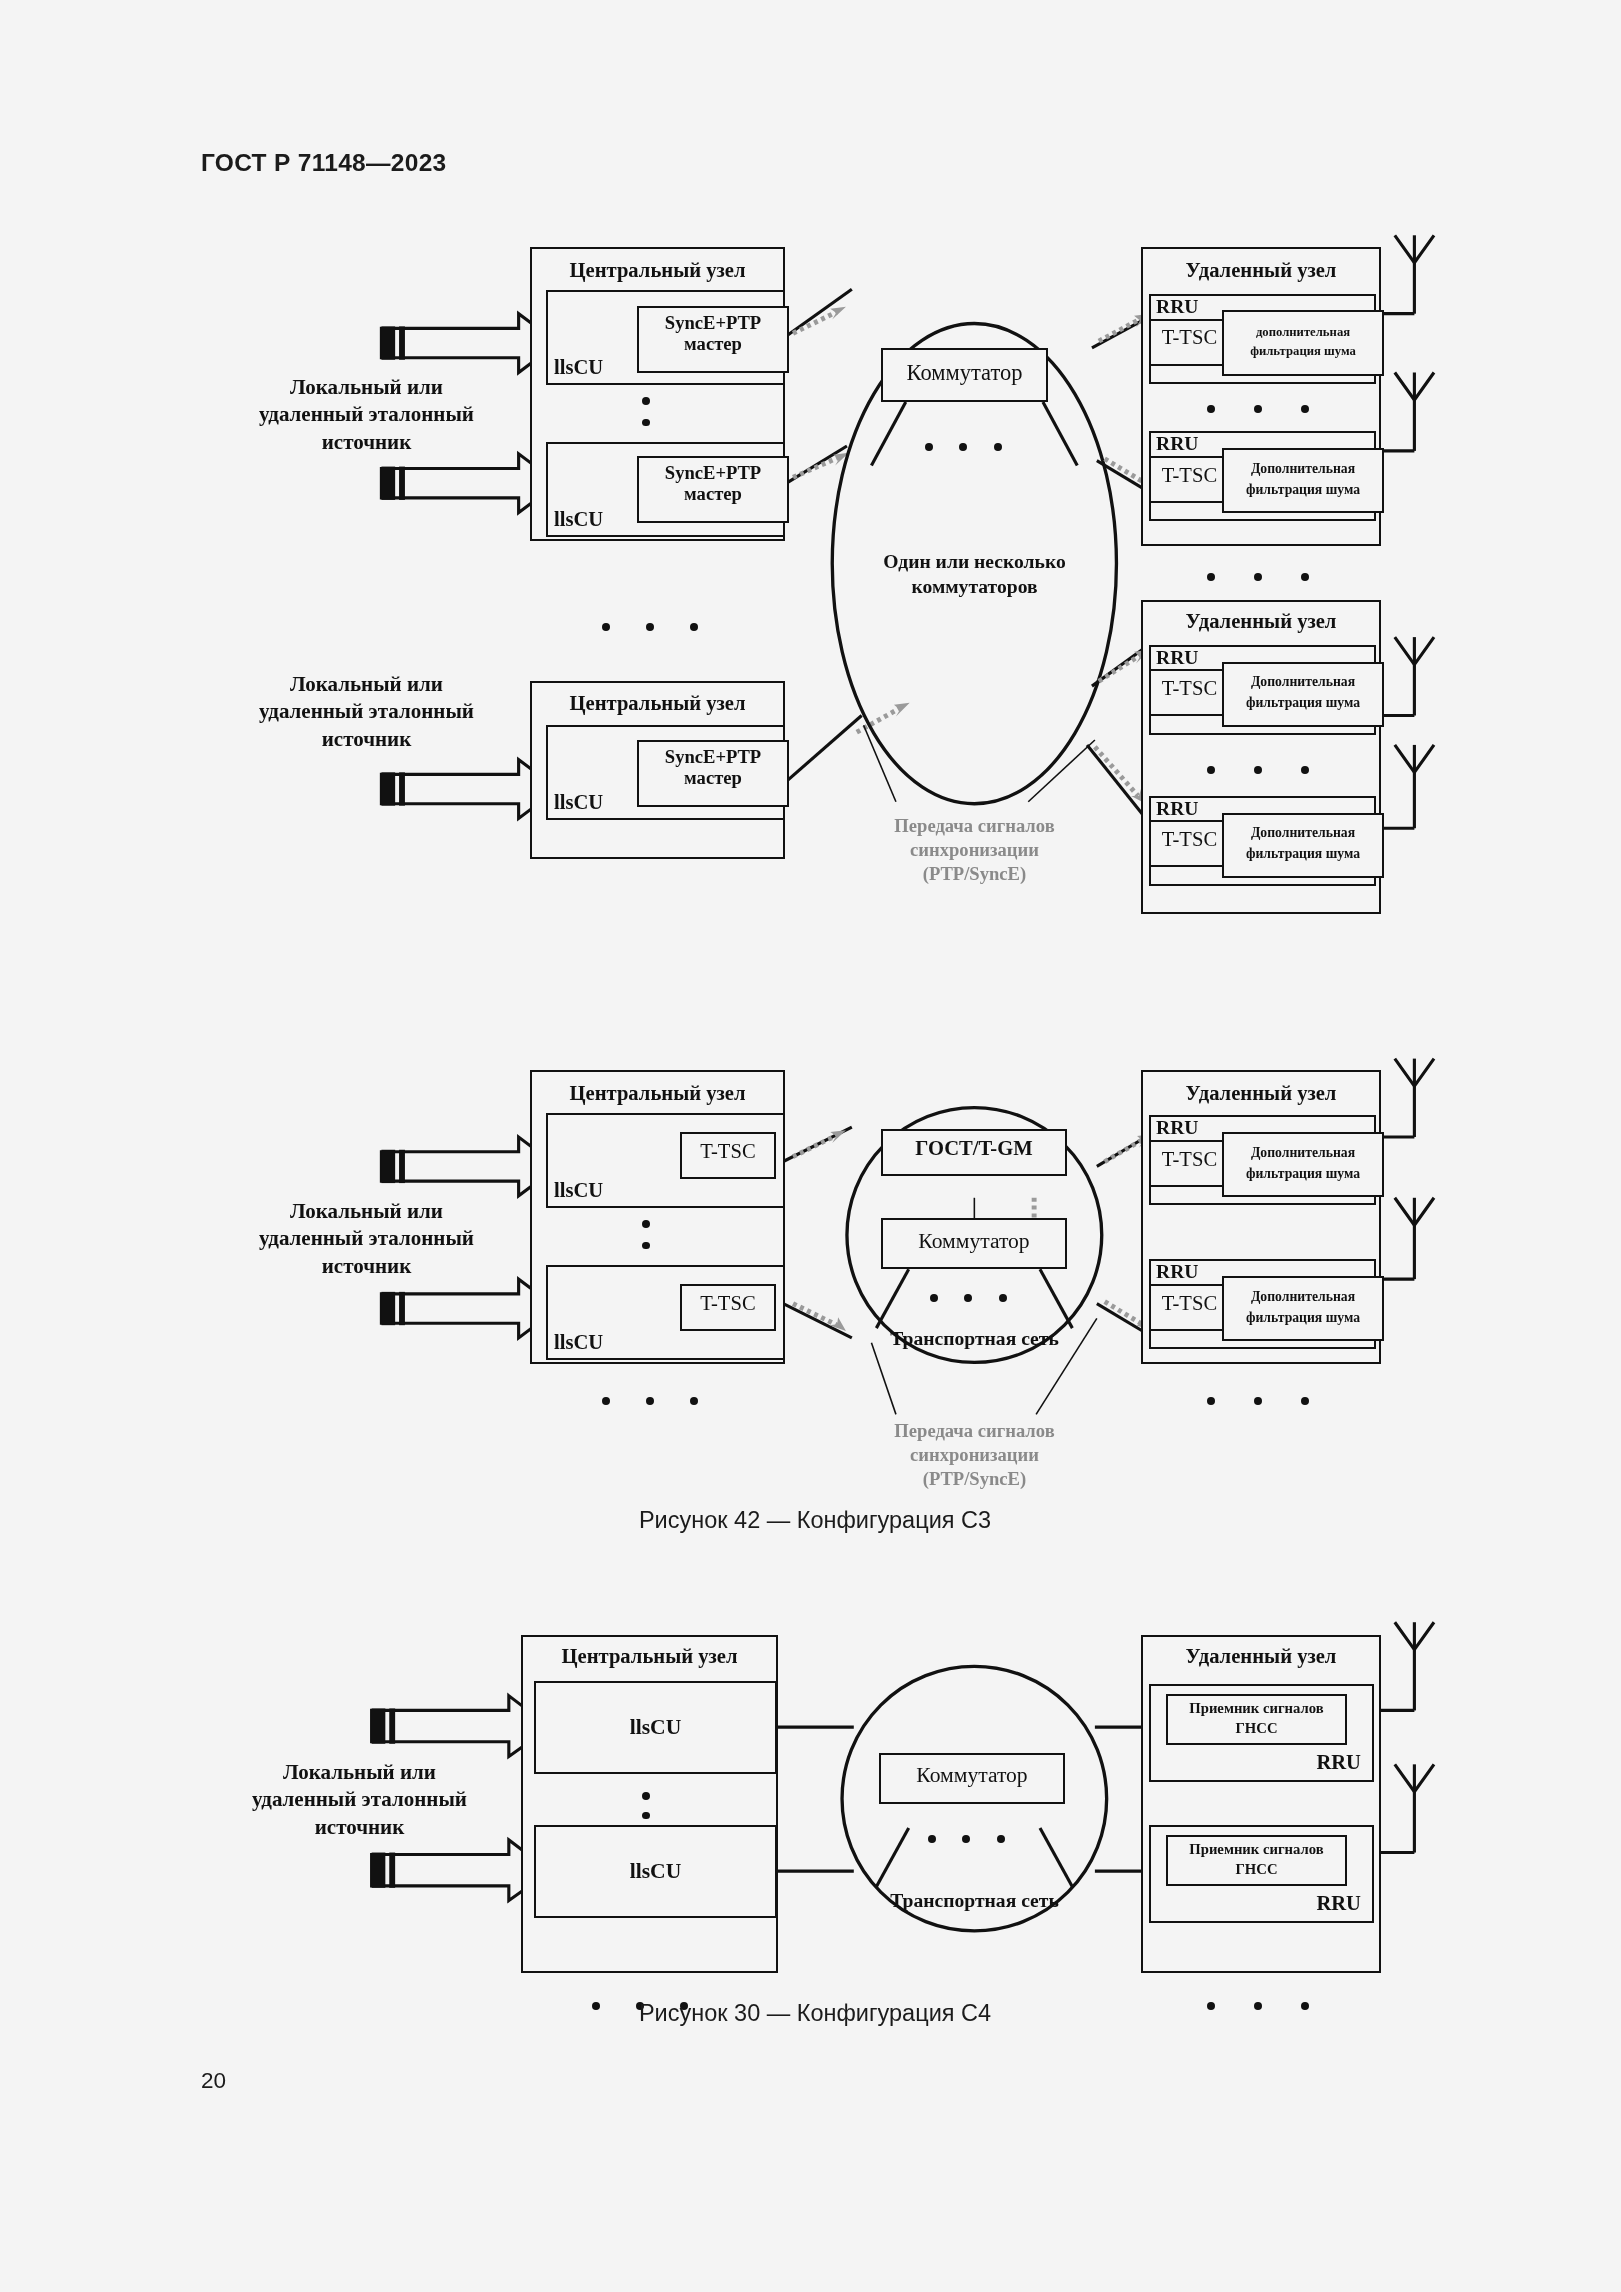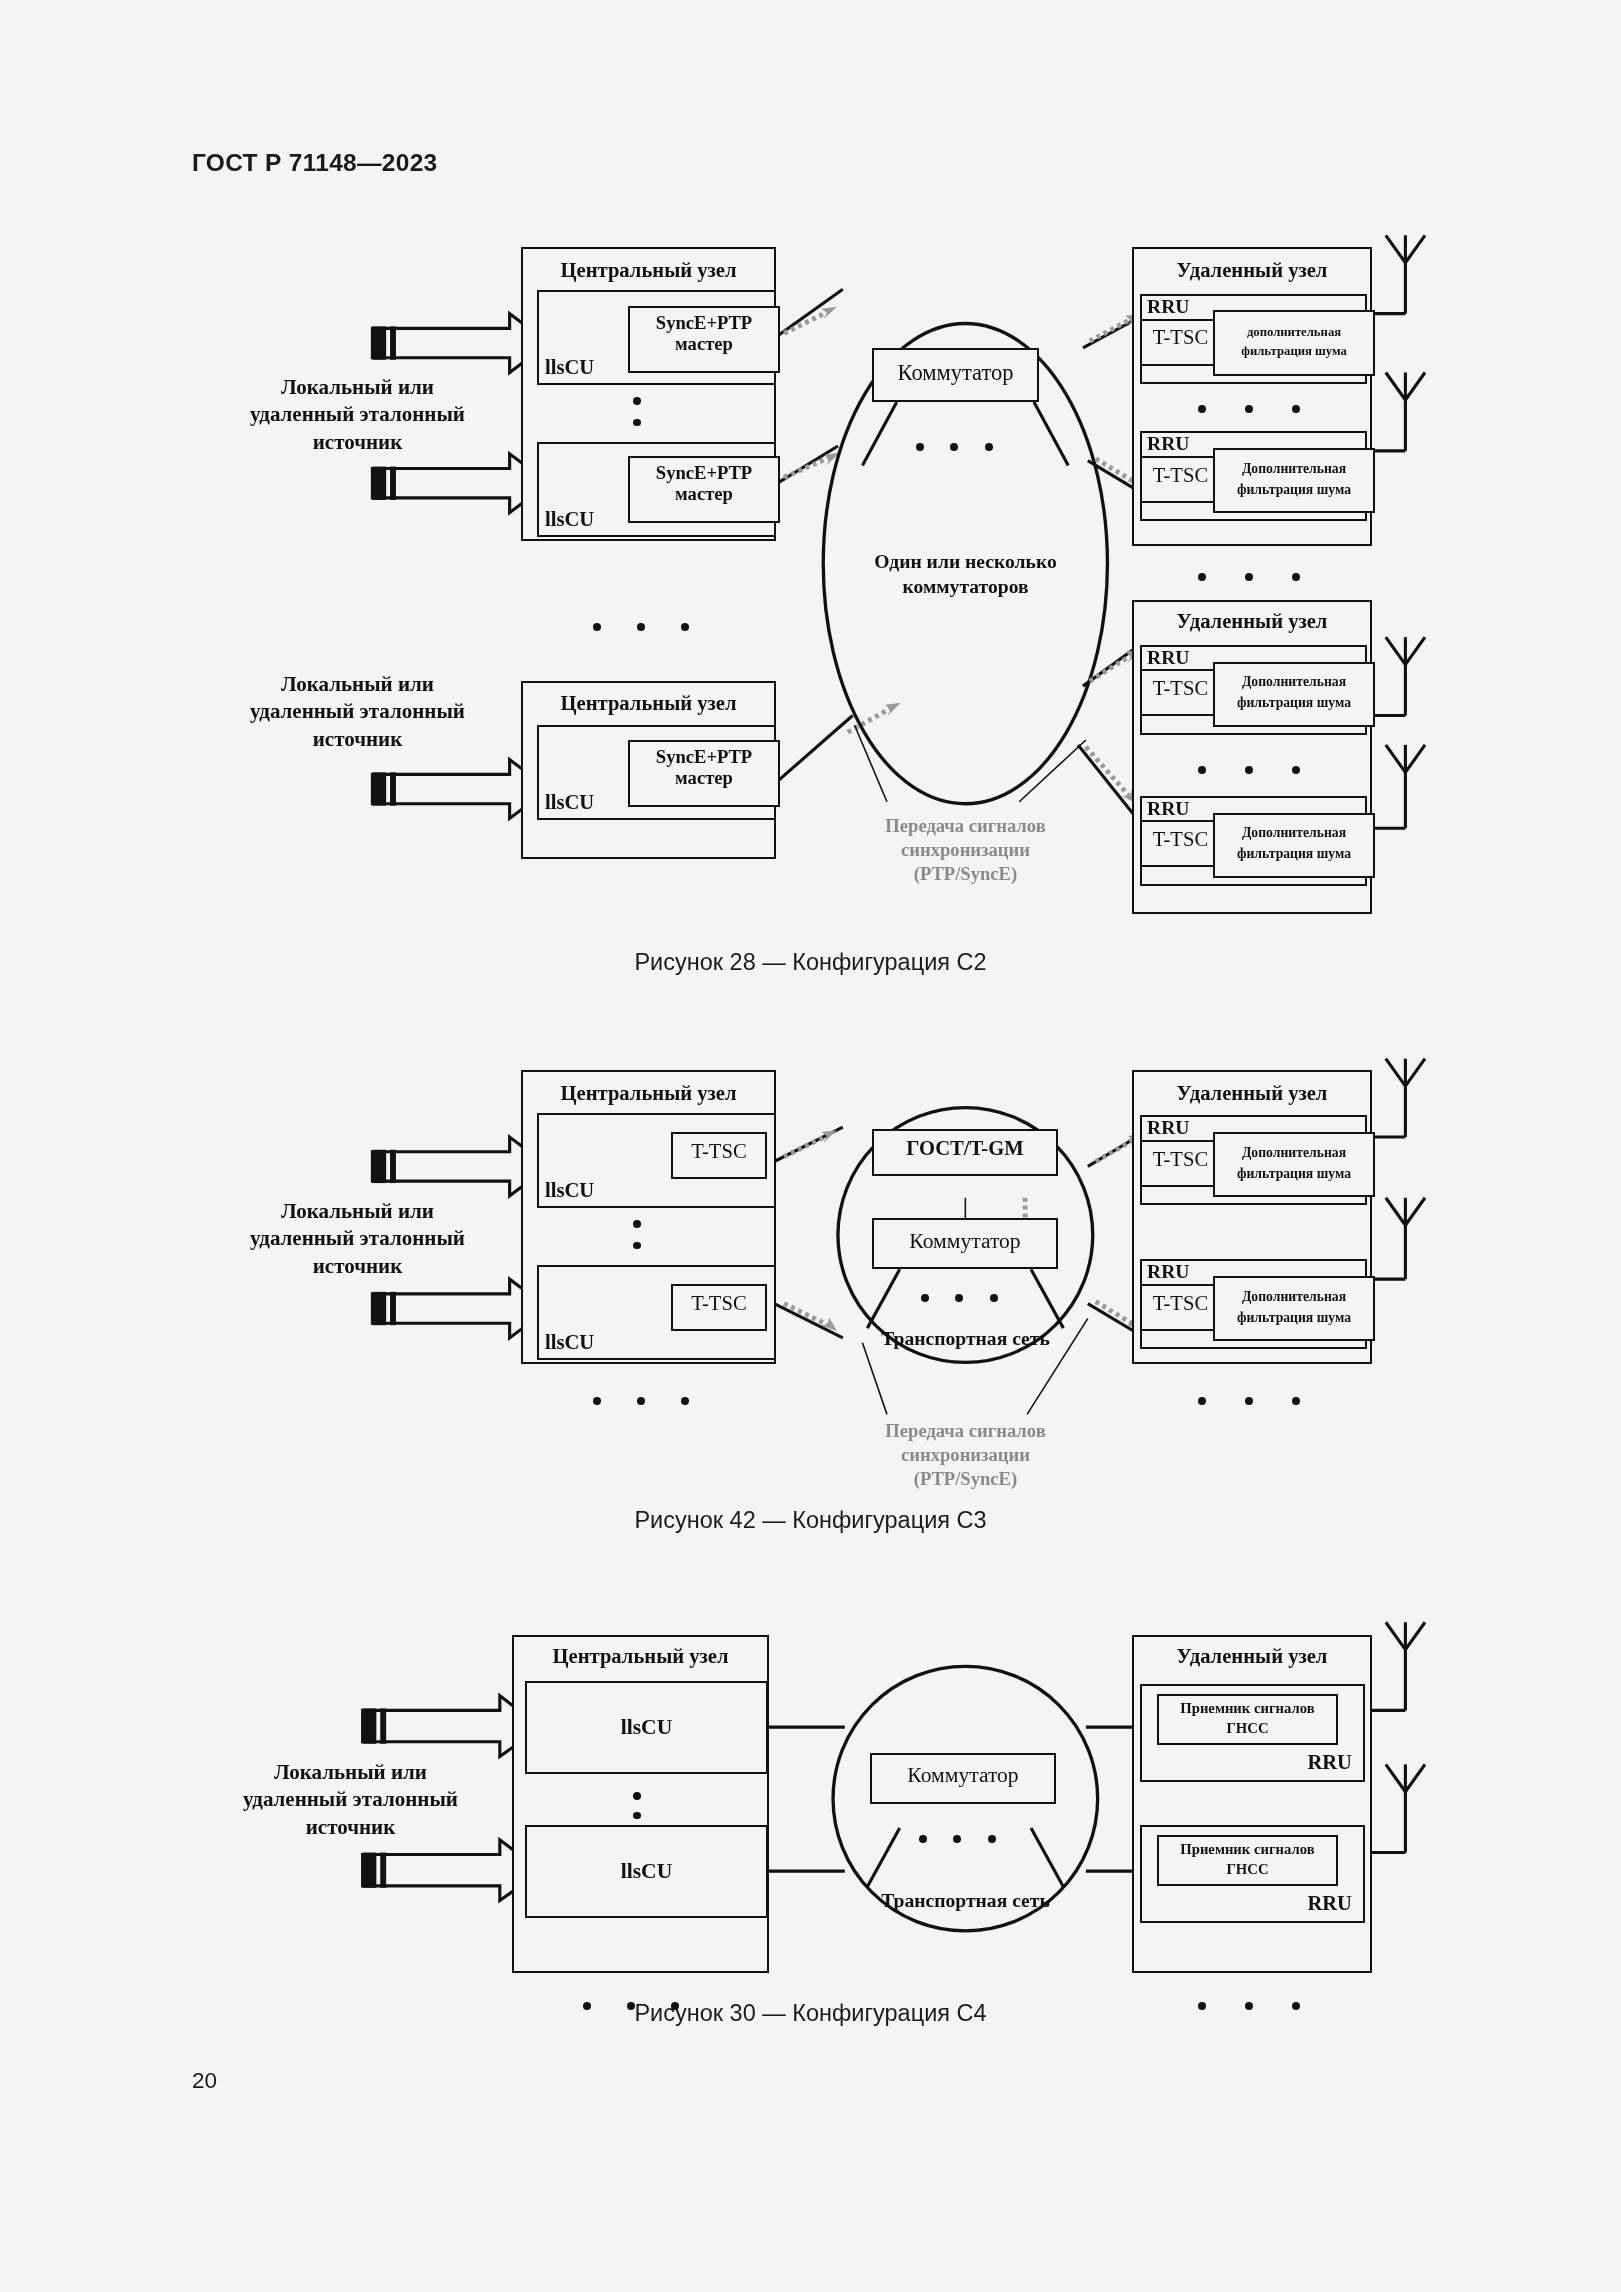--- a/index.html
+++ b/index.html
@@ -3,21 +3,21 @@
 <meta charset="utf-8">
 <style>
   html, body { margin:0; padding:0; }
   body {
     width:1621px; height:2293px;
     background:#f4f4f4;
     font-family:"Liberation Sans", sans-serif;
     position:relative;
     overflow:hidden;
   }
-  .page { position:absolute; inset:0; }
+  .page { position:absolute; inset:0;margin-left:9px; }
 
   .hdr {
     position:absolute; left:192px; top:149px;
     font-family:"Liberation Sans", sans-serif;
     font-size:24.5px; font-weight:bold; letter-spacing:0.3px;
     color:#1b1b1b;
   }
   .pageno {
     position:absolute; left:192px; top:2068px;
     font-size:22.5px; color:#1b1b1b;
@@ -281,21 +281,20 @@
     <div class="lbl bold" style="left:1147px; top:798px; width:69px; font-size:19.6px; text-align:left;">RRU</div>
     <div class="bx" style="left:1140px; top:820px; width:81px; height:47px;"></div>
     <div class="lbl" style="left:1140px; top:828px; width:81px; font-size:20.6px;">T-TSC</div>
     <div class="bx" style="left:1213px; top:813px; width:162px; height:65px;"></div>
     <div class="lbl" style="left:1213px; top:823px; width:162px; font-size:13.7px; font-weight:bold; line-height:1.5;">
       <div>Дополнительная</div>
       <div>фильтрация шума</div>
     </div>
   </div>
 
-  <div class="caption cap28">Рисунок 28 — Конфигурация С2</div>
 
   <div class="fig" style="left:0;top:0;width:1621px;height:1490px;">
 
     <svg width="1621" height="1490" viewBox="0 0 1654 1520">
       <g>
         <path class="ln3" d="M380,1175 L520,1175 L520,1160 L560,1190 L520,1220 L520,1205 L380,1205 Z" fill="#f4f4f4"></path>
         <rect x="380" y="1173" width="14" height="34" fill="#111"></rect>
         <rect x="398" y="1173" width="6" height="34" fill="#111"></rect>
       </g>
       <g>

